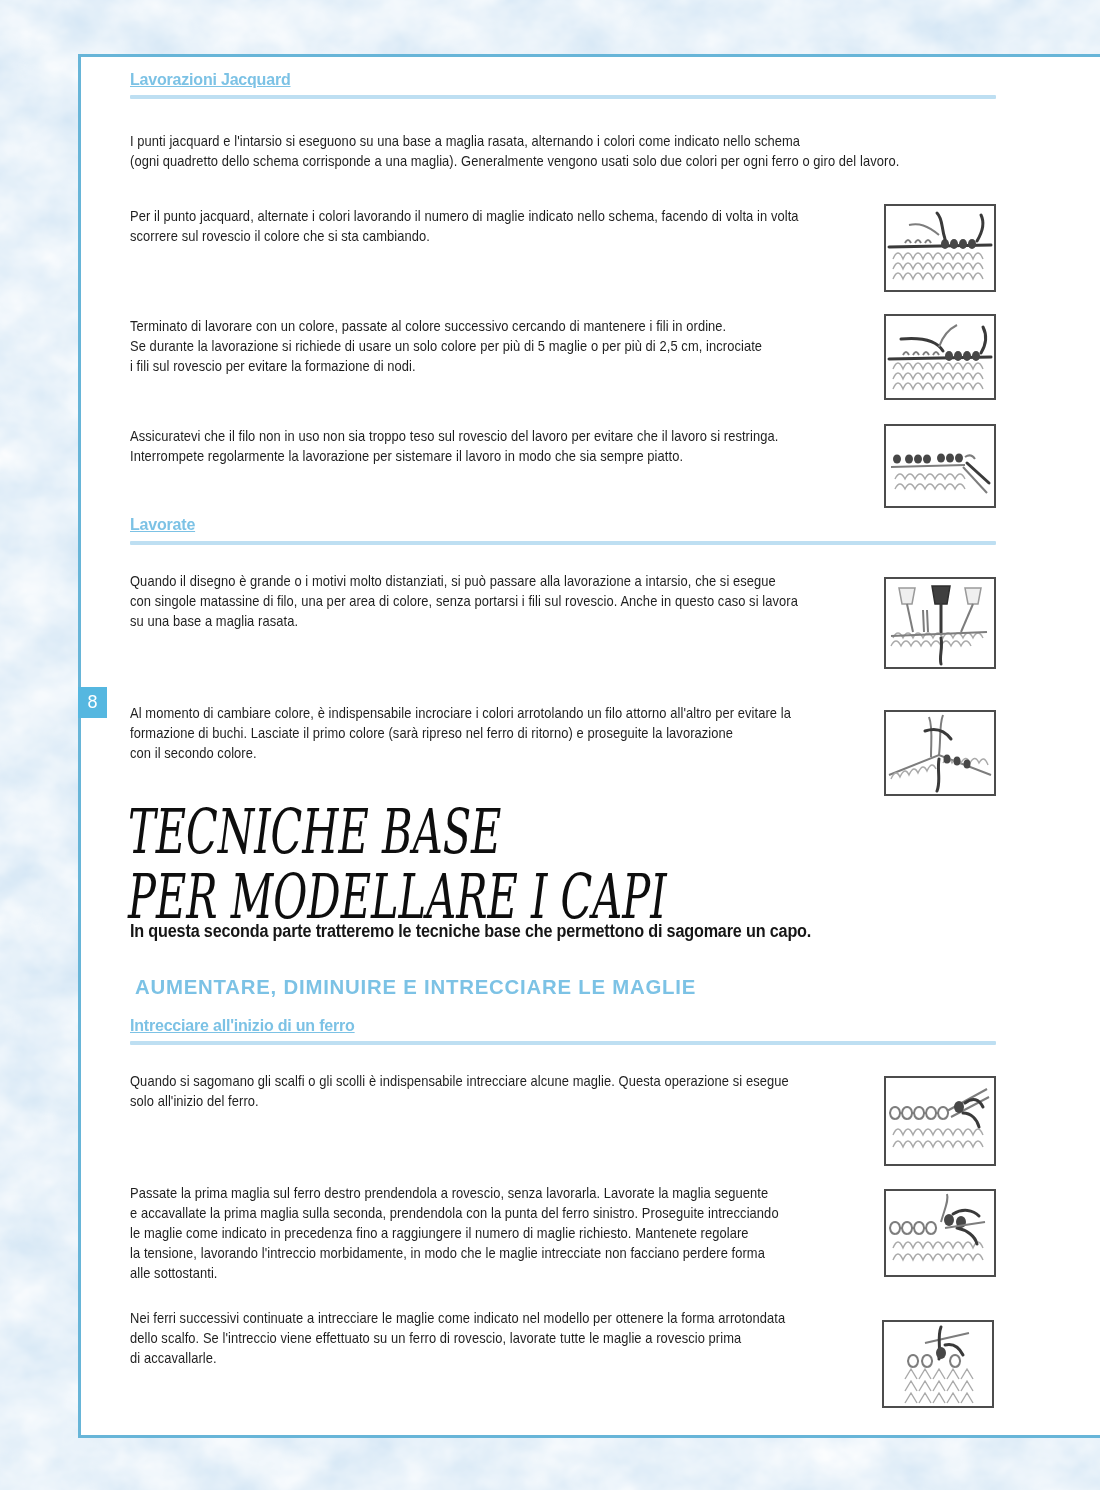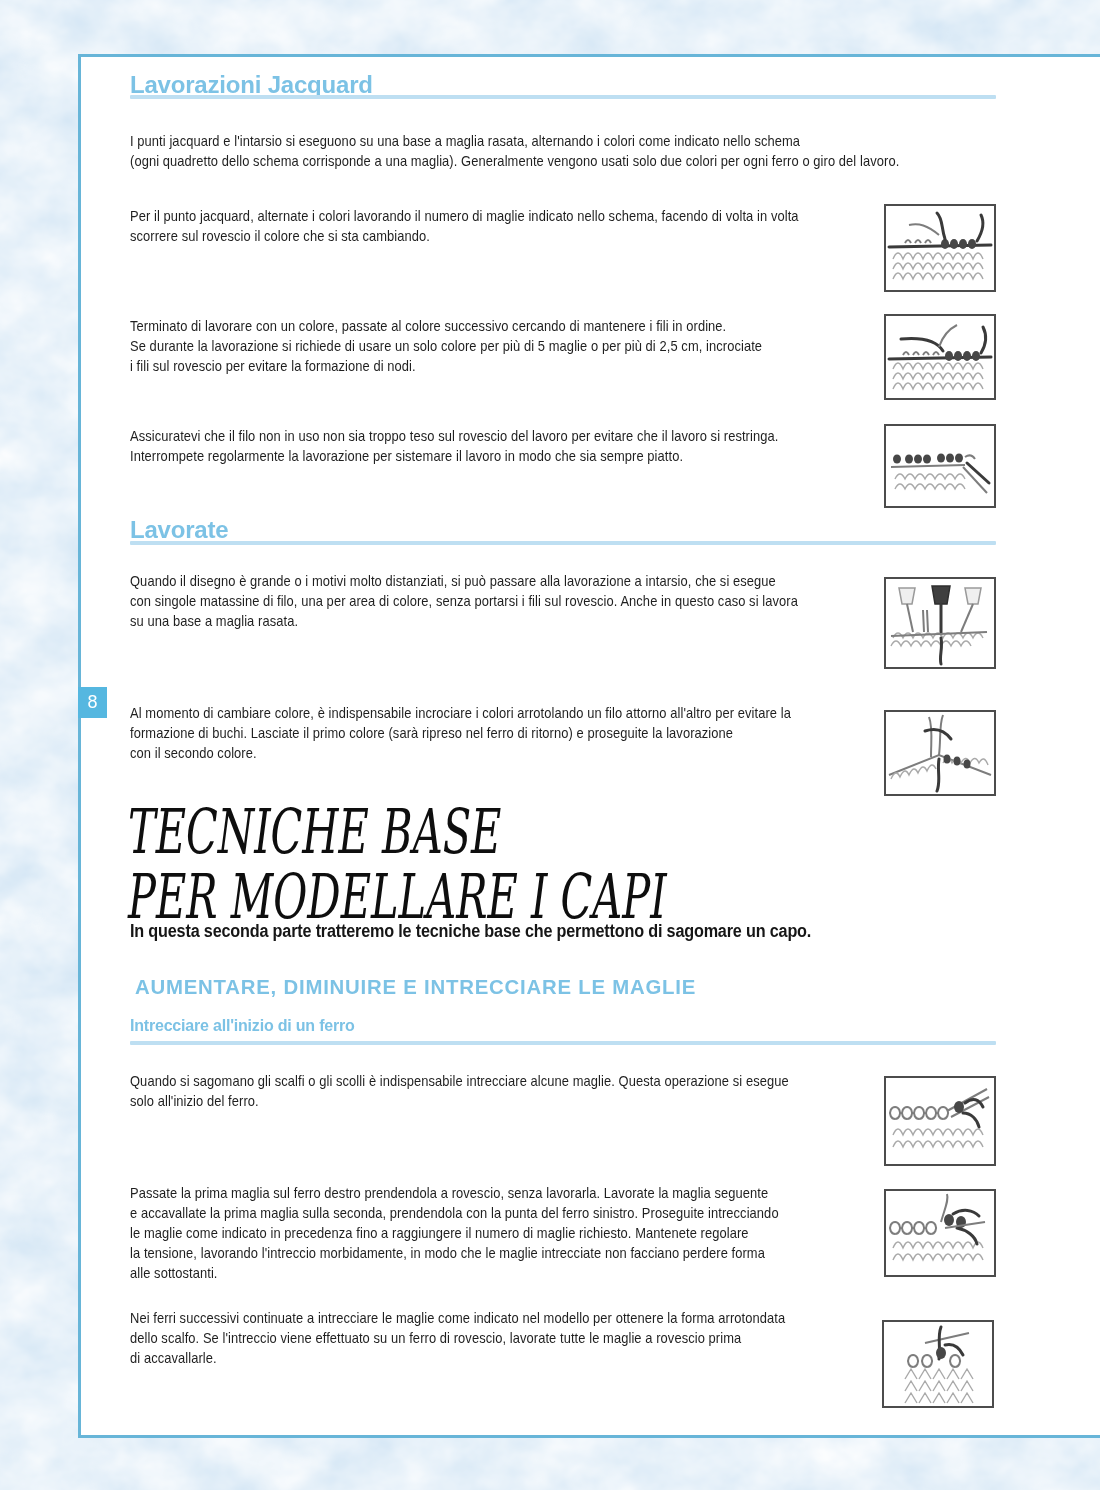--- a/index.html
+++ b/index.html
@@ -8,21 +8,21 @@
     background:#d8e9f6;font-family:"Liberation Sans",sans-serif;
   }
   .damask{position:absolute;left:0;top:0;z-index:0;}
   .content-sheet{
     position:absolute;left:78px;top:54px;width:1022px;height:1384px;
     background:#ffffff;z-index:1;box-sizing:border-box;
     border-top:3px solid #67b5d8;border-left:3px solid #67b5d8;border-bottom:3px solid #67b5d8;
   }
   .abs{position:absolute;z-index:2;}
   .blue-h{color:#7cc2e5;font-weight:bold;letter-spacing:-0.2px;}
-  .h-small{font-size:24px;}
+  .h-small{font-size:16px;text-decoration:underline;}
   .h-rule{position:absolute;z-index:2;left:130px;width:866px;height:4px;background:#bedff2;border-radius:1px;}
   .para{
     position:absolute;z-index:2;left:130px;color:#1f1f1f;
     font-size:15px;line-height:20px;white-space:nowrap;
     transform:scaleX(0.86);transform-origin:0 0;letter-spacing:0.1px;
   }
   .serif-title{
     position:absolute;z-index:2;left:128px;
     font-family:"DejaVu Serif",serif;font-style:italic;font-weight:500;
     font-size:62px;color:#0e0e0e;white-space:nowrap;
@@ -31,21 +31,21 @@
   .intro-bold{
     position:absolute;z-index:2;left:130px;top:921px;color:#161616;
     font-size:18px;font-weight:bold;white-space:nowrap;
     transform:scaleX(0.90);transform-origin:0 0;letter-spacing:-0.2px;
   }
   .chapter-h{
     position:absolute;z-index:2;left:135px;top:975px;
     font-size:21px;font-weight:bold;color:#7cc2e5;letter-spacing:0.8px;white-space:nowrap;
     transform:scaleX(0.97);transform-origin:0 0;
   }
-  .sub-h{position:absolute;z-index:2;left:130px;top:1017px;font-size:16px;}
+  .sub-h{position:absolute;z-index:2;left:130px;top:1017px;font-size:16px;text-decoration:underline;}
   .page-badge{
     position:absolute;z-index:3;left:78px;top:687px;width:29px;height:31px;
     background:#55b7e0;color:#ffffff;font-size:18px;
     display:flex;align-items:center;justify-content:center;
   }
   .illus{
     position:absolute;z-index:2;left:884px;width:112px;height:88px;
     background:#ffffff;border:2px solid #4c4c4c;box-sizing:border-box;
     display:flex;align-items:center;justify-content:center;overflow:hidden;
   }

